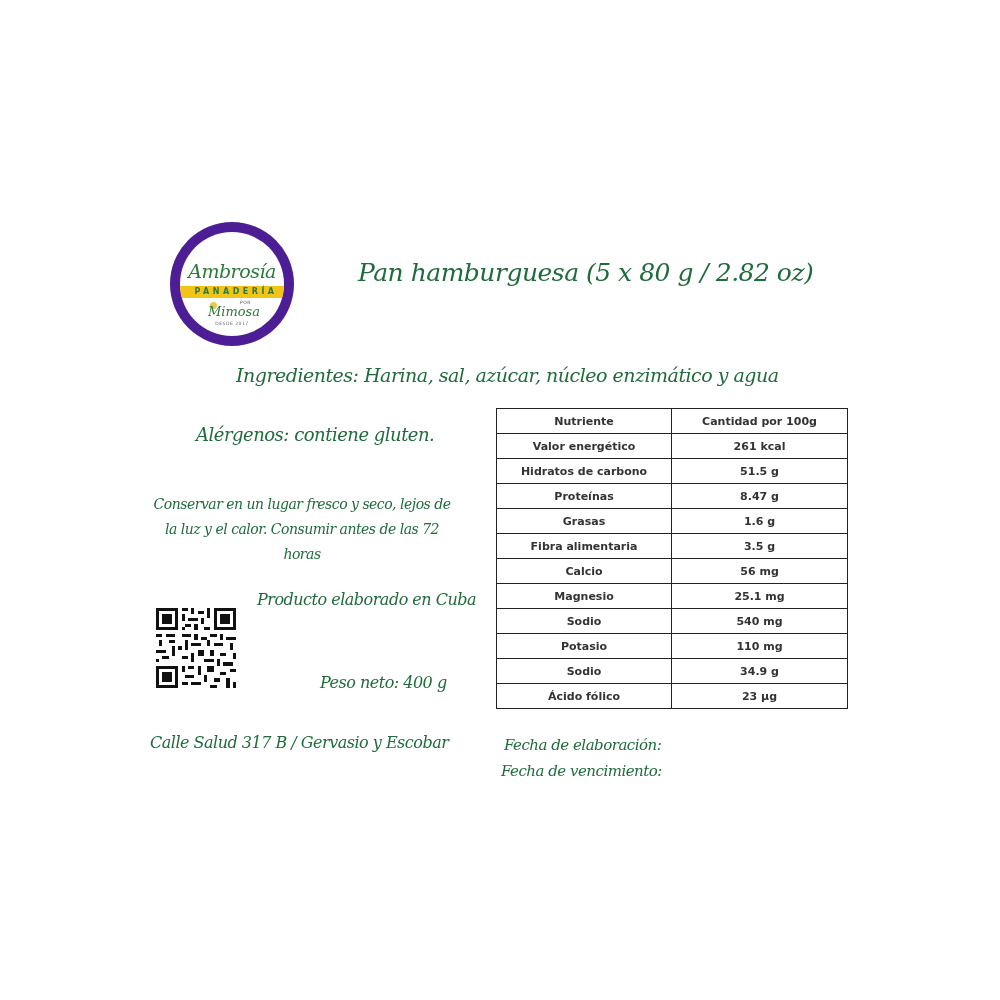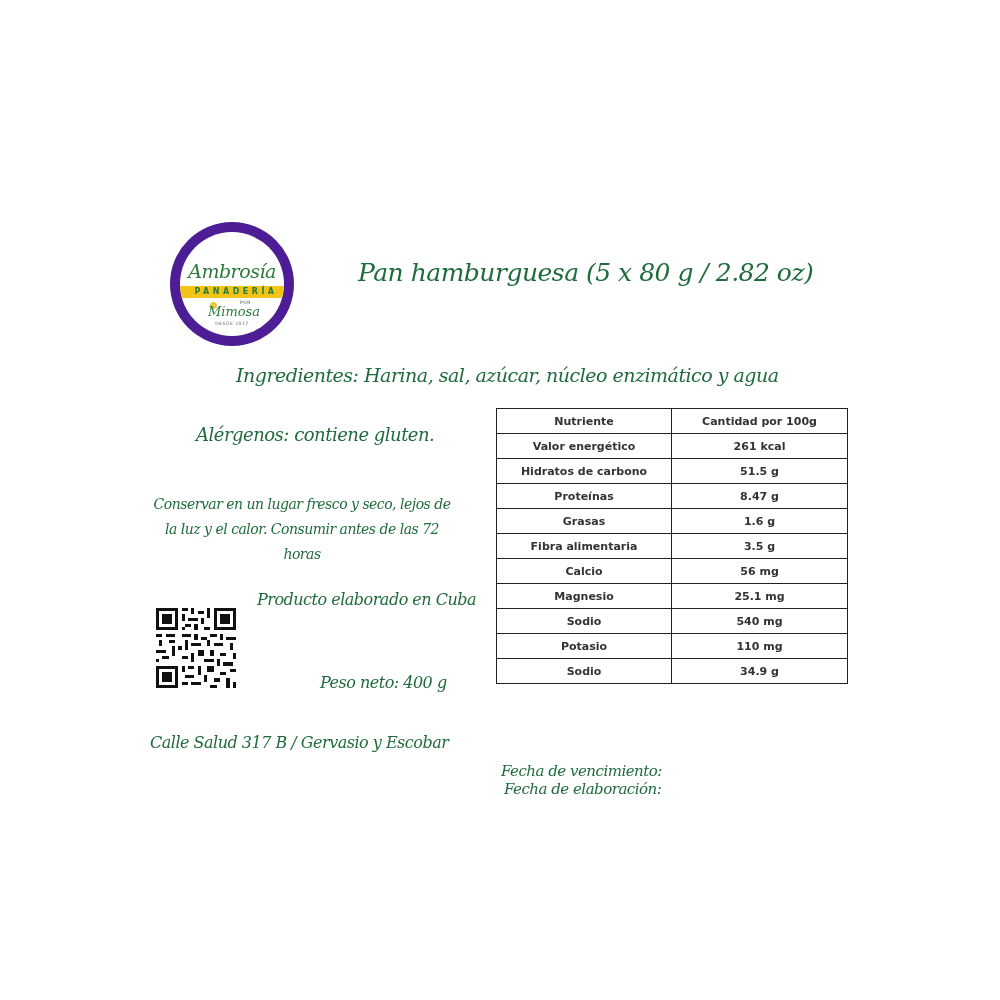--- a/index.html
+++ b/index.html
@@ -105,21 +105,21 @@
       left: 146px; top: 492px;
       width: 312px;
       font-size: 14px;
       line-height: 25px;
       text-align: center;
       white-space: normal;
     }
     .origin { left: 257px; top: 590px; font-size: 16px; }
     .weight { left: 320px; top: 665px; font-size: 16px; margin-top: 8px; }
     .address { left: 150px; top: 733px; font-size: 16px; }
-    .date-made { left: 504px; top: 736px; font-size: 15px; margin-top: 44px; }
+    .date-made { left: 504px; top: 736px; font-size: 15px; }
     .date-exp { left: 501px; top: 762px; font-size: 15px; }
 
     
     .qr {
       left: 156px; top: 608px;
       width: 80px; height: 80px;
     }
 
     
     .ntable {
@@ -285,14 +285,18 @@
       <td>540 mg</td>
     </tr>
     <tr>
       <td>Potasio</td>
       <td>110 mg</td>
     </tr>
     <tr>
       <td>Sodio</td>
       <td>34.9 g</td>
     </tr>
+    <tr>
+      <td>Ácido fólico</td>
+      <td>23 µg</td>
+    </tr>
   </tbody>
 </table>
 
 </body></html>

